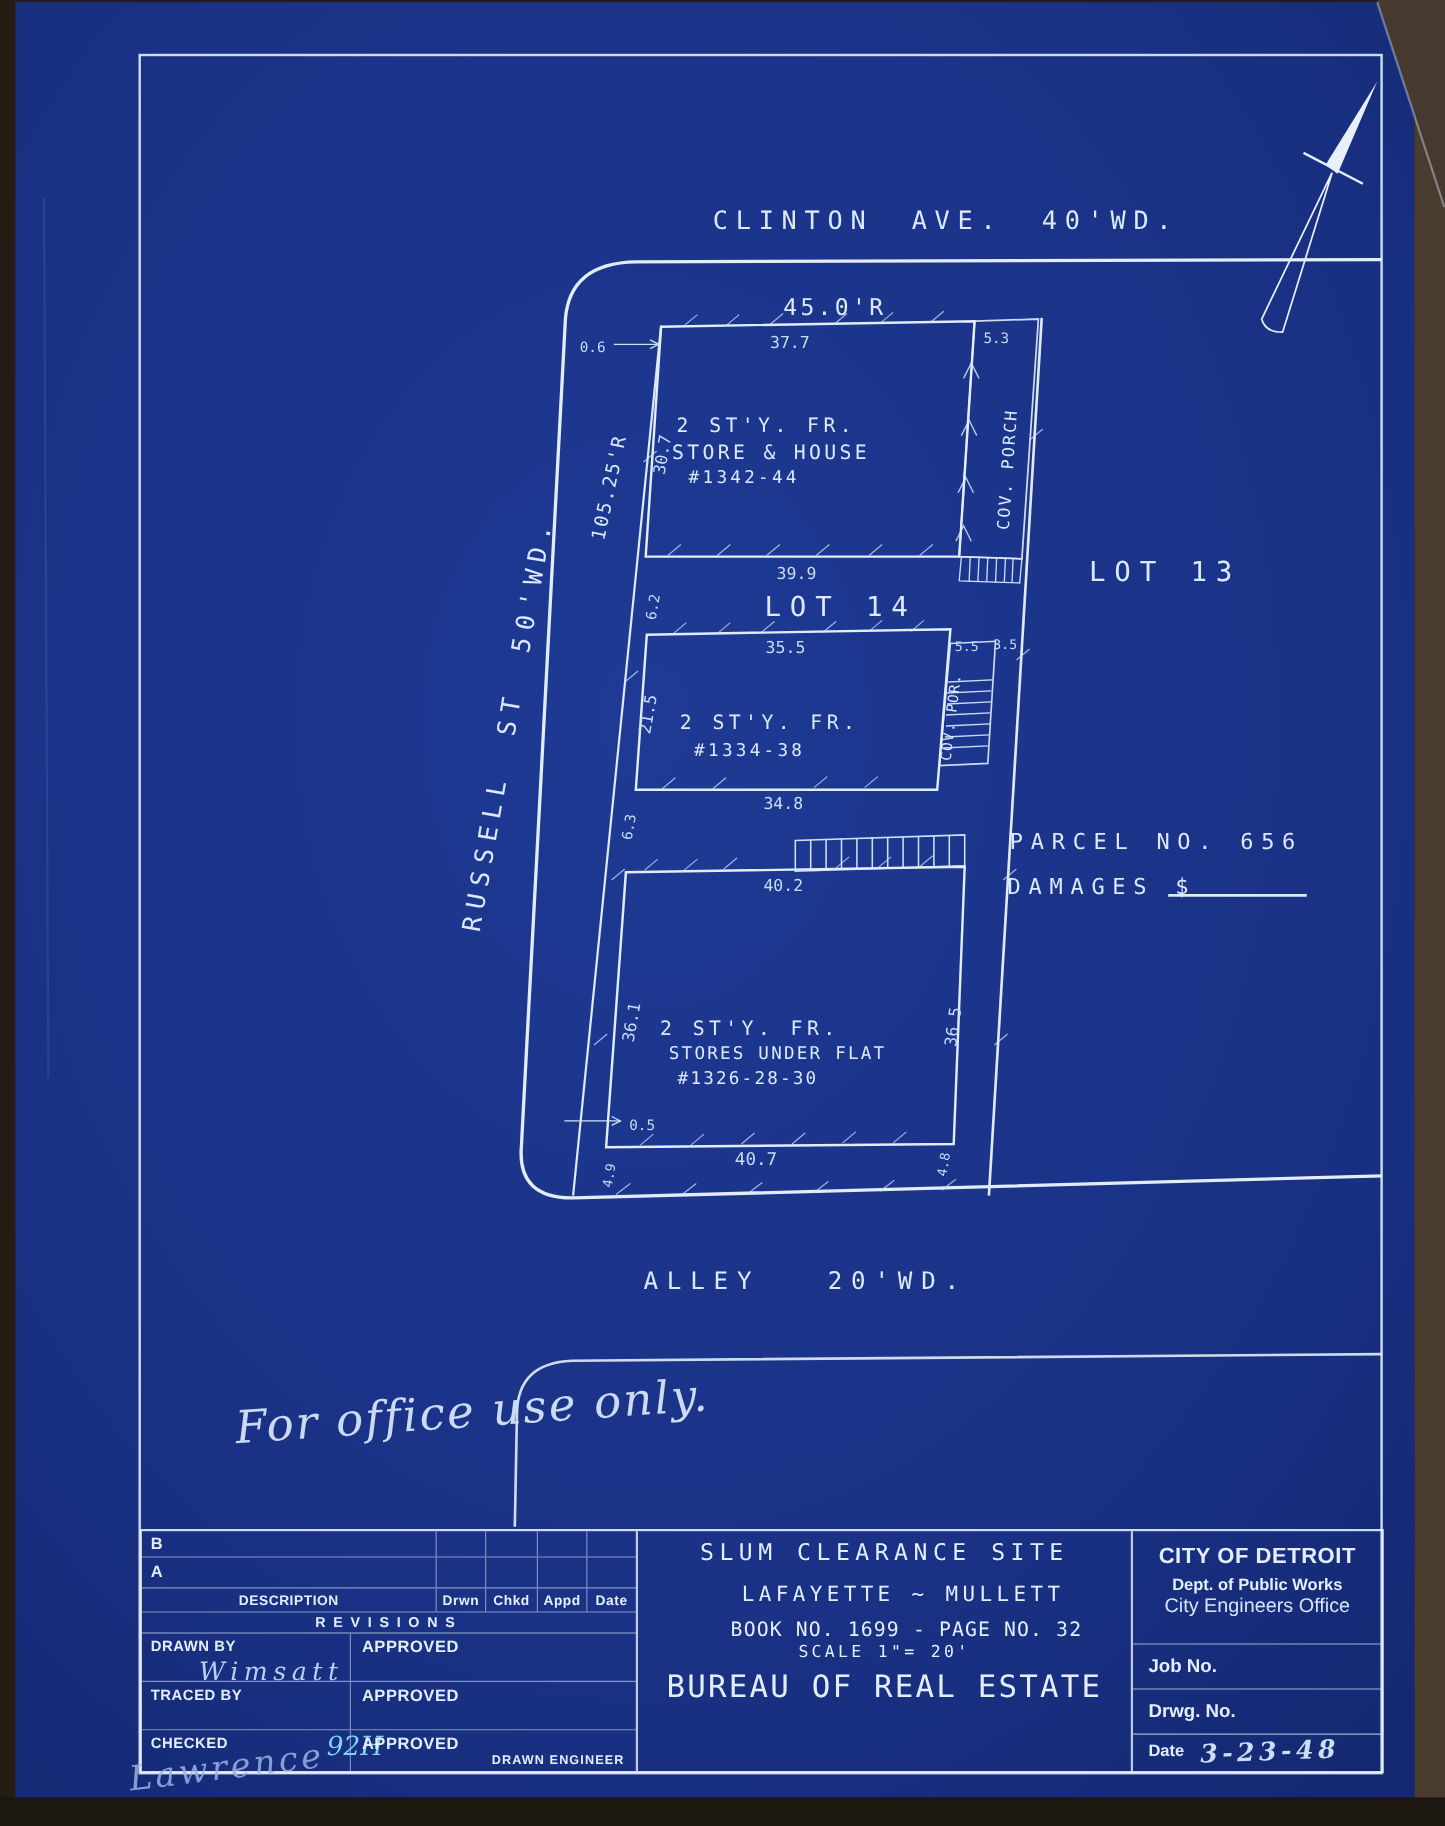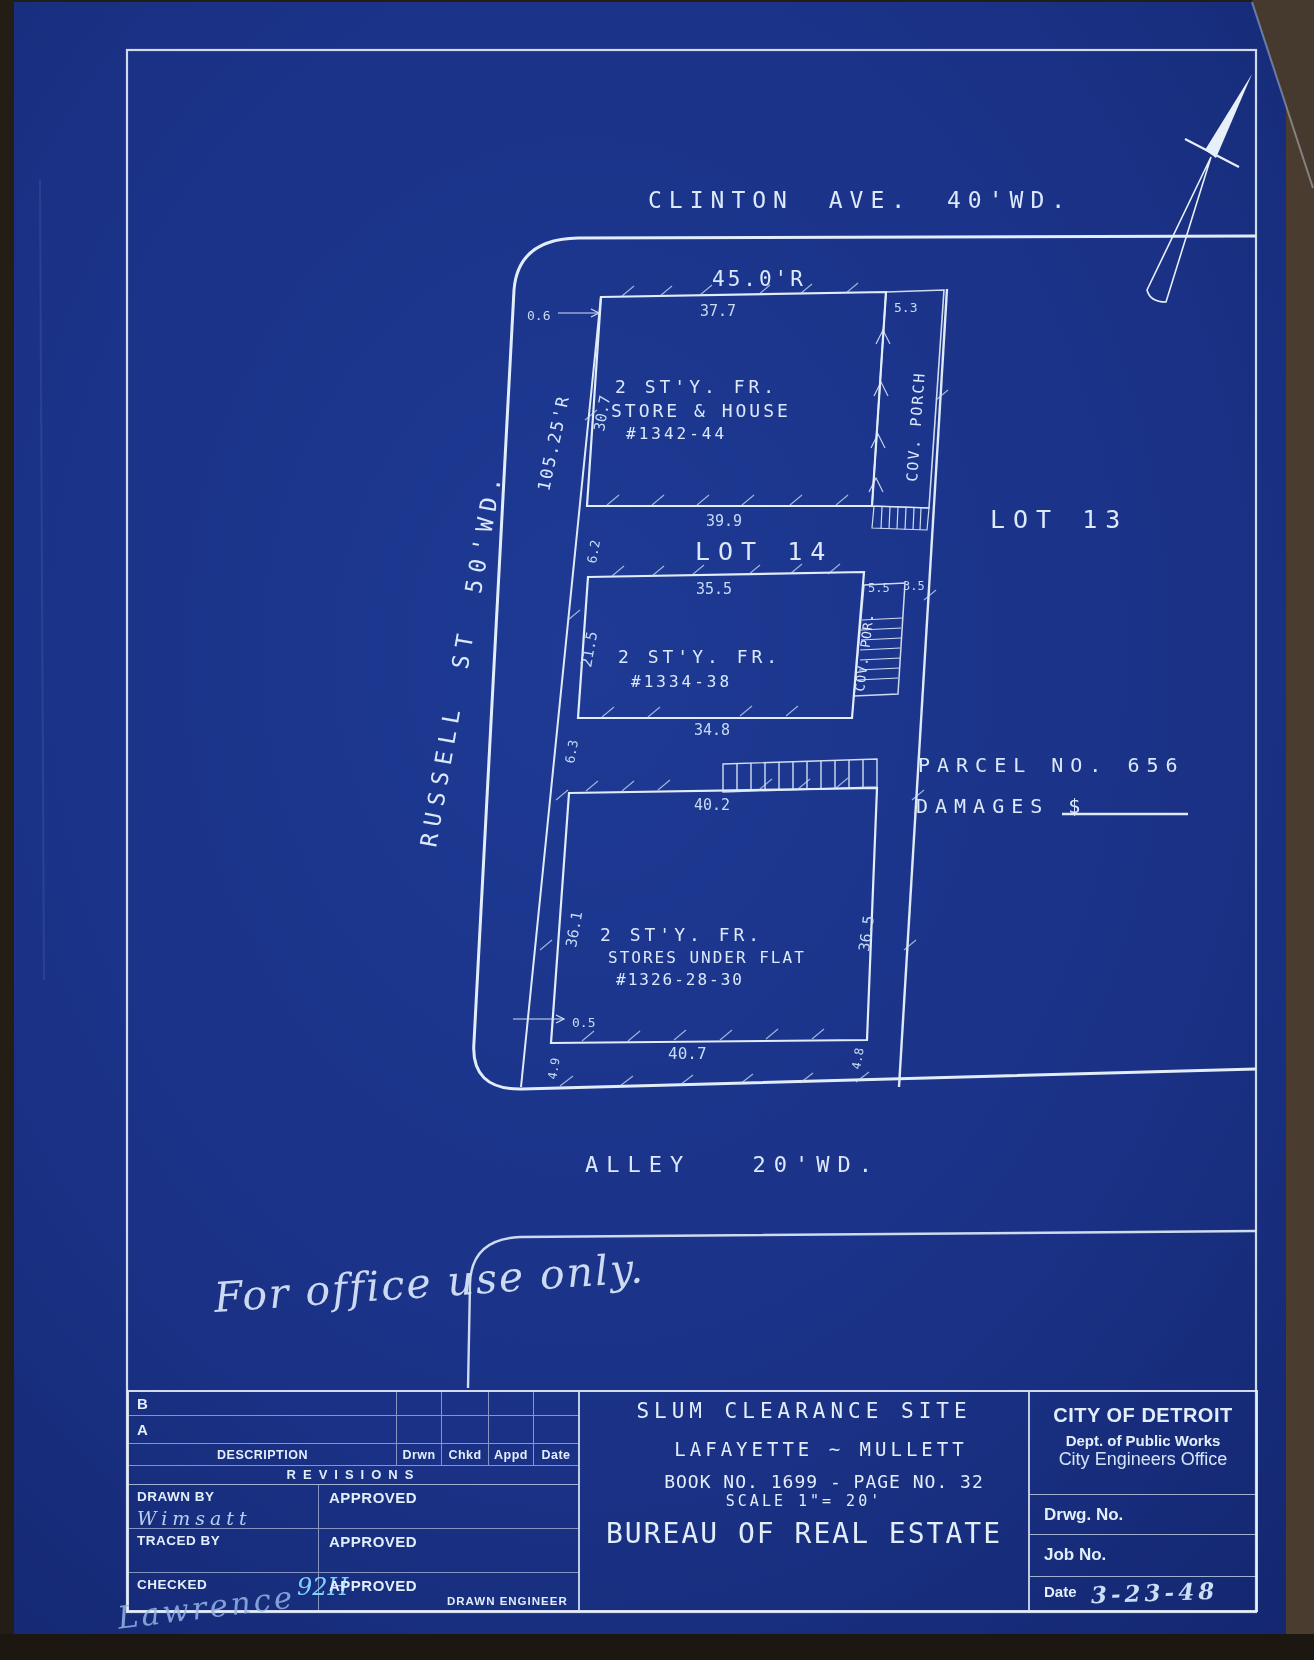--- a/index.html
+++ b/index.html
@@ -21,21 +21,21 @@
   .rev-c1{width:45px}.rev-c2{width:47px}.rev-c3{width:45px}.rev-c4{flex:1;border-right:none;}
   .rev-letter{justify-content:flex-start;padding-left:8px;font-size:15px;}
   .revisions-bar{height:18px;border-bottom:1px solid rgba(220,233,248,.7);text-align:center;font-size:13px;font-weight:bold;
     letter-spacing:7px;line-height:17px;}
   .sign-row{display:flex;border-bottom:1px solid rgba(220,233,248,.55);box-sizing:border-box;position:relative;}
   .sign-row:last-child{border-bottom:none;}
   .sign-left{width:190px;border-right:1px solid rgba(220,233,248,.55);box-sizing:border-box;padding:4px 0 0 8px;position:relative;}
   .sign-right{flex:1;padding:4px 0 0 10px;position:relative;}
   .lbl{font-size:13.5px;font-weight:bold;letter-spacing:.5px;}
   .hand{font-family:"DejaVu Serif",serif;font-style:italic;color:#b9cff1;}
-  .wimsatt{font-size:19px;letter-spacing:5px;margin-top:3px;}
+  .wimsatt{font-size:23px;letter-spacing:5px;margin-top:3px;margin-left:44px;}
   .monogram{position:absolute;left:168px;top:0px;font-size:24px;color:#7dd3fc;}
   .signature{position:absolute;left:-12px;top:16px;font-size:31px;letter-spacing:3px;color:rgba(148,180,229,.85);
     transform:rotate(-7deg);white-space:nowrap;}
   .city-eng{position:absolute;bottom:3px;left:128px;font-size:11.5px;font-weight:bold;letter-spacing:1px;}
   .proj-l1{font-size:21px;letter-spacing:5px;margin-bottom:15px;}
   .proj-l2{font-size:19px;letter-spacing:4px;margin-bottom:15px;}
   .proj-l3{font-size:19px;letter-spacing:4px;margin-bottom:11px;padding-left:34px;}
   .proj-l4{font-size:18px;letter-spacing:1px;margin-bottom:0;padding-left:40px;}
   .proj-l5{font-size:15px;letter-spacing:3px;margin-bottom:7px;}
   .proj-l6{font-size:28px;letter-spacing:2px;white-space:nowrap;}
@@ -318,22 +318,22 @@
     <div class="proj-l5">SCALE 1"= 20'</div>
     <div class="proj-l6">BUREAU OF REAL ESTATE</div>
   </div>
 
   <div class="tb-right">
     <div class="agency-head">
       <div class="ag-l1">CITY OF DETROIT</div>
       <div class="ag-l2">Dept. of Public Works</div>
       <div class="ag-l3">City Engineers Office</div>
     </div>
+    <div class="ag-row ag-job">Job No.</div>
     <div class="ag-row ag-drwg">Drwg. No.</div>
-    <div class="ag-row ag-job">Job No.</div>
     <div class="ag-row ag-date">
       <span class="date-lbl">Date</span>
       <span class="date-val">3-23-48</span>
     </div>
   </div>
 </div>
 
 </div>
 
 </body></html>

